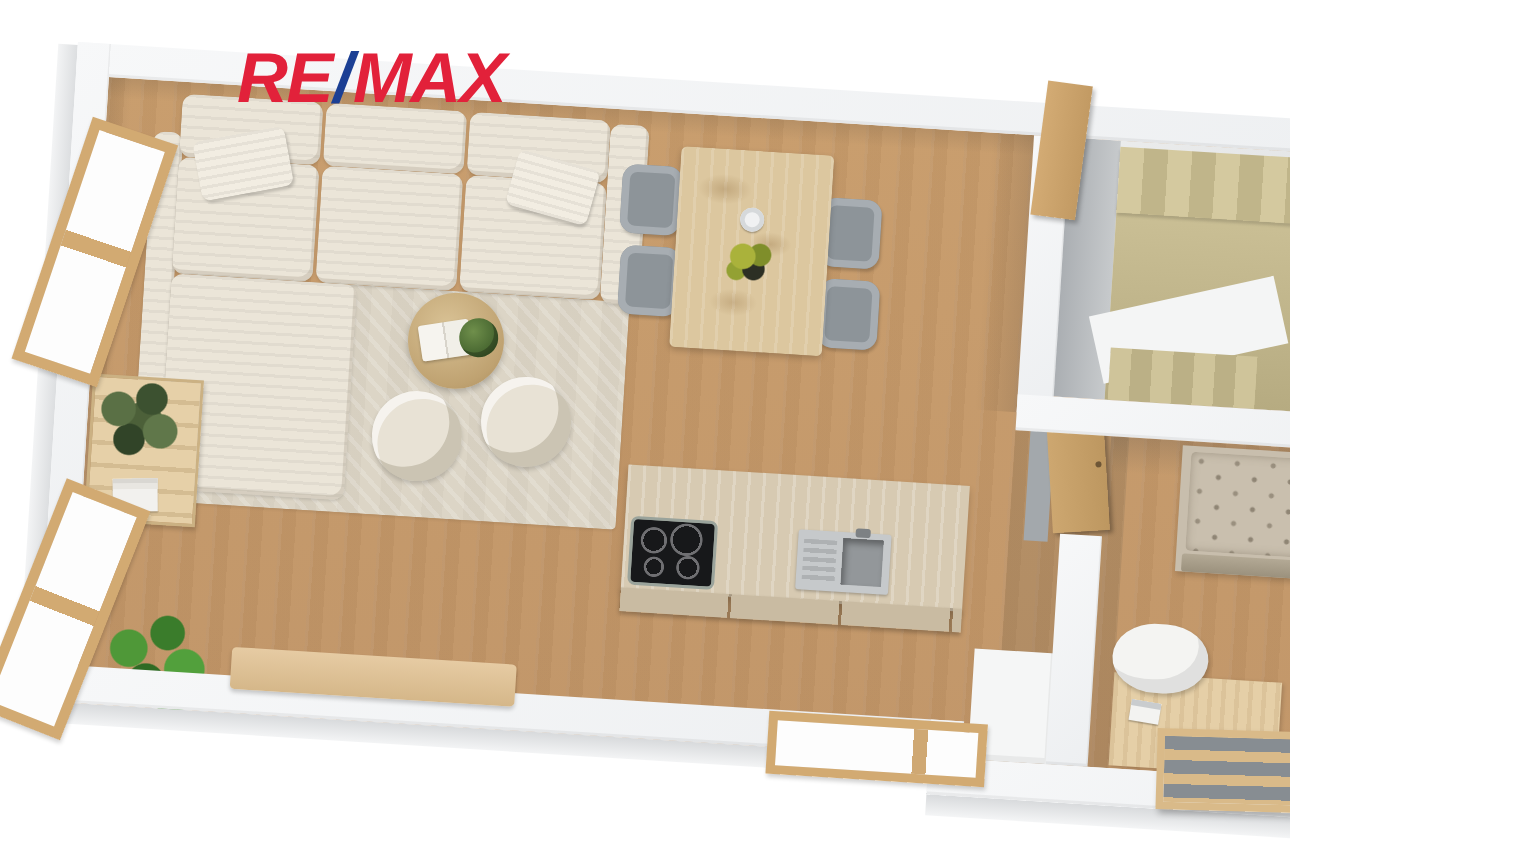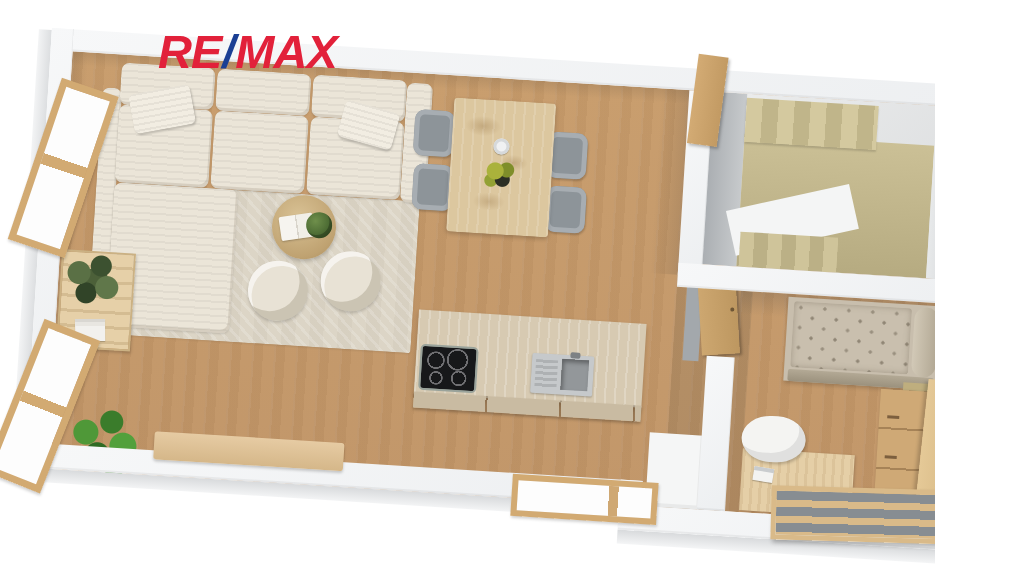--- a/index.html
+++ b/index.html
@@ -1,16 +1,16 @@
 <!DOCTYPE html>
 <html><head>
 <meta charset="utf-8">
 <style>
   html,body{margin:0;padding:0;background:#fff;}
-  .stage{position:relative;width:935px;height:576px;background:#fff;overflow:hidden;
+  .stage{position:relative;width:860px;height:576px;background:#fff;overflow:hidden;
          font-family:"Liberation Sans",sans-serif;}
   .abs{position:absolute;}
   
   .logo{position:absolute;left:158px;top:24px;font-size:47px;font-weight:bold;
         font-style:italic;letter-spacing:-1px;z-index:20;white-space:nowrap;}
   .logo .re,.logo .max{color:#e2213a;}
   .logo .slash{color:#1b3f94;margin:0 1px;}
   
   .plan{position:absolute;left:52px;top:28px;width:950px;height:465px;
         transform:rotate(3.6deg);transform-origin:0 0;}

